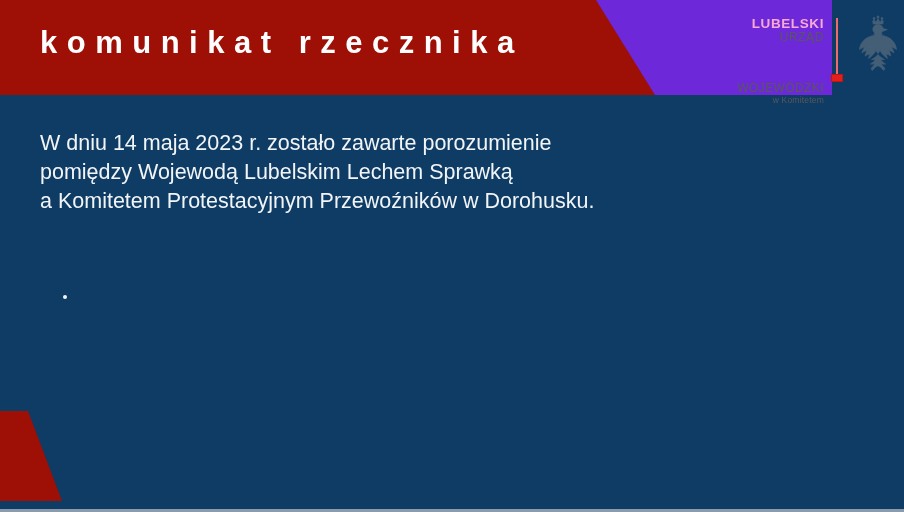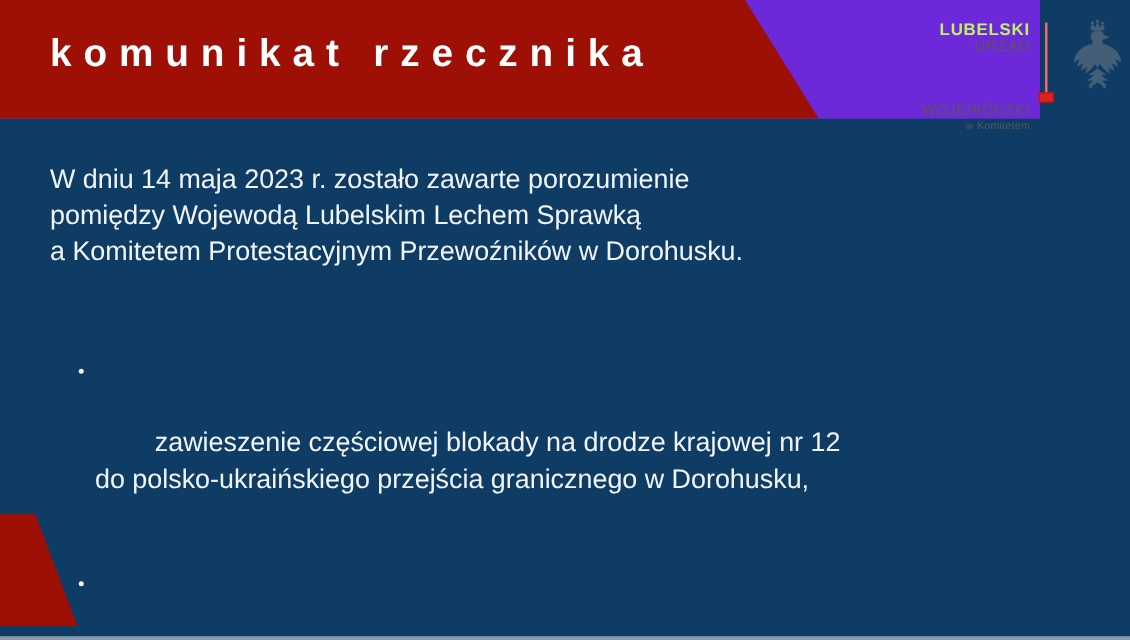--- a/index.html
+++ b/index.html
@@ -65,21 +65,21 @@
     top: 0;
     width: 98px;
     text-align: right;
     color: #58585a;
     line-height: 1.12;
   }
   .logo-line-1 {
     font-size: 13.5px;
     font-weight: bold;
     letter-spacing: 0.6px;
-    color: #bef264;
+    color: #f9a8d4;
     display: block;
   }
   .logo-line-2 {
     font-size: 12px;
     letter-spacing: 0.6px;
     display: block;
     text-align: right;
   }
   .logo-line-3 {
     font-size: 12px;
@@ -263,25 +263,20 @@
   <div class="body-area">
 
     <div class="para para-intro">W dniu 14 maja 2023 r. zostało zawarte porozumienie
 pomiędzy Wojewodą Lubelskim Lechem Sprawką
 a Komitetem Protestacyjnym Przewoźników w Dorohusku.</div>
 
 
     <ul class="bullets">
       <li>
         <span class="dot"></span>
-        <span>zawieszenie częściowej blokady na drodze krajowej nr 12
-do polsko-ukraińskiego przejścia granicznego w Dorohusku,</span>
-      </li>
-      <li>
-        <span class="dot"></span>
         
       </li>
     </ul>
 
     <div class="corner-wedge"></div>
   </div>
 
   <div class="bottom-strip"></div>
 
 </div>

